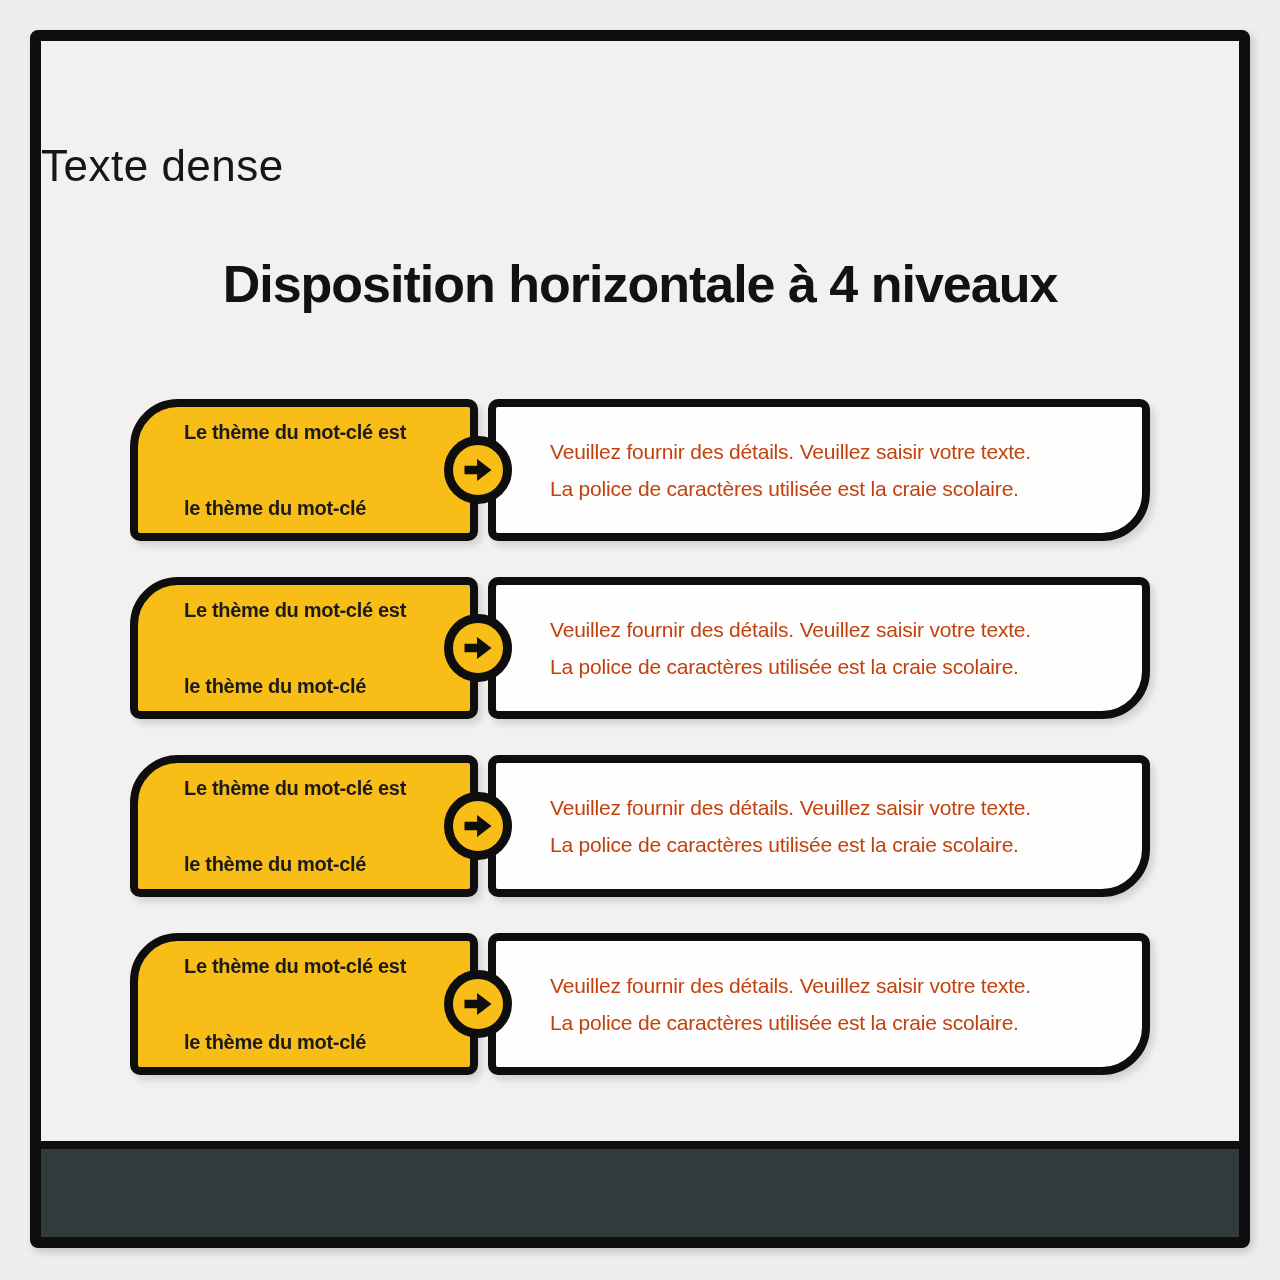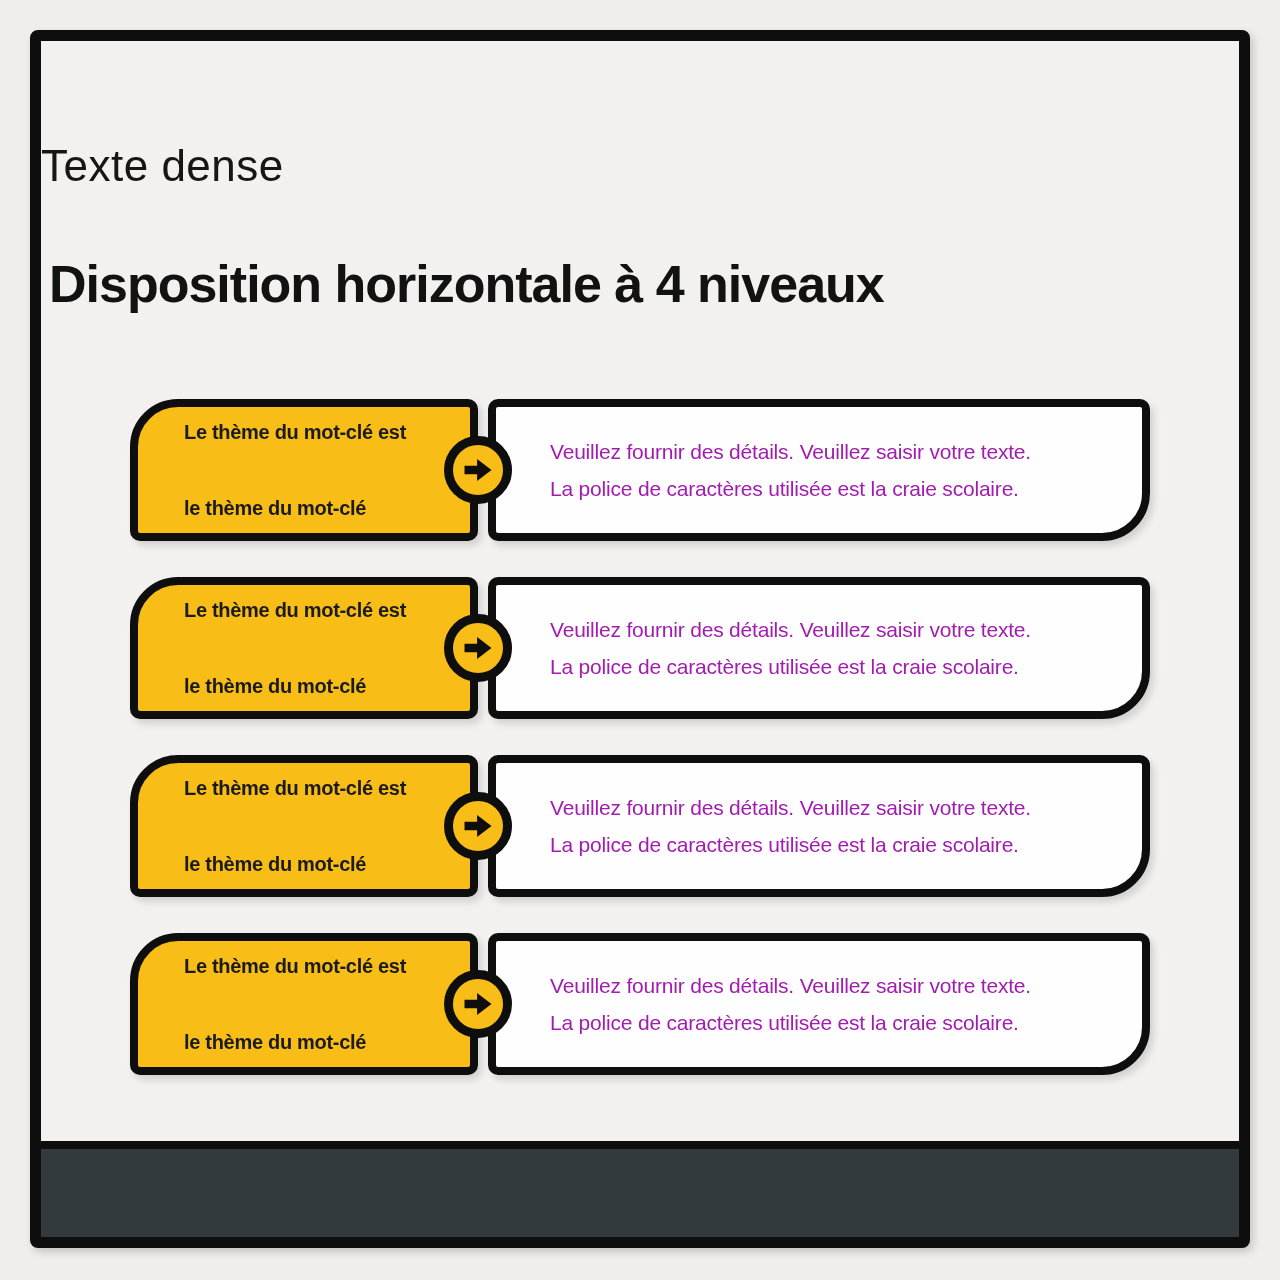--- a/index.html
+++ b/index.html
@@ -26,26 +26,25 @@
     text-align: left;
     font-size: 44px;
     font-weight: 500;
     color: #161616;
     letter-spacing: 0.5px;
   }
   .title {
     position: absolute;
     top: 213px; left: 0;
     width: 100%;
-    text-align: left;
+    text-align: center;
     font-size: 52px;
     font-weight: bold;
     color: #121212;
     letter-spacing: -1px;
-    margin-left: 8px;
   }
   .levels {
     position: absolute;
     top: 358px; left: 89px;
     width: 1020px;
     display: flex;
     flex-direction: column;
     gap: 36px;
   }
   .level-row {
@@ -82,21 +81,21 @@
     border: 8px solid #0E0E0E;
     border-radius: 10px 10px 48px 10px;
     display: flex;
     flex-direction: column;
     justify-content: center;
     padding-left: 54px;
     box-shadow: 4px 5px 7px rgba(0,0,0,0.13);
   }
   .detail-box .dt-line {
     font-size: 21px;
-    color: #a21caf;
+    color: #c2410c;
     line-height: 37px;
     letter-spacing: -0.2px;
     white-space: nowrap;
   }
   .arrow-badge {
     position: absolute;
     left: 314px;
     top: 50%;
     transform: translateY(-50%);
     width: 68px; height: 68px;

